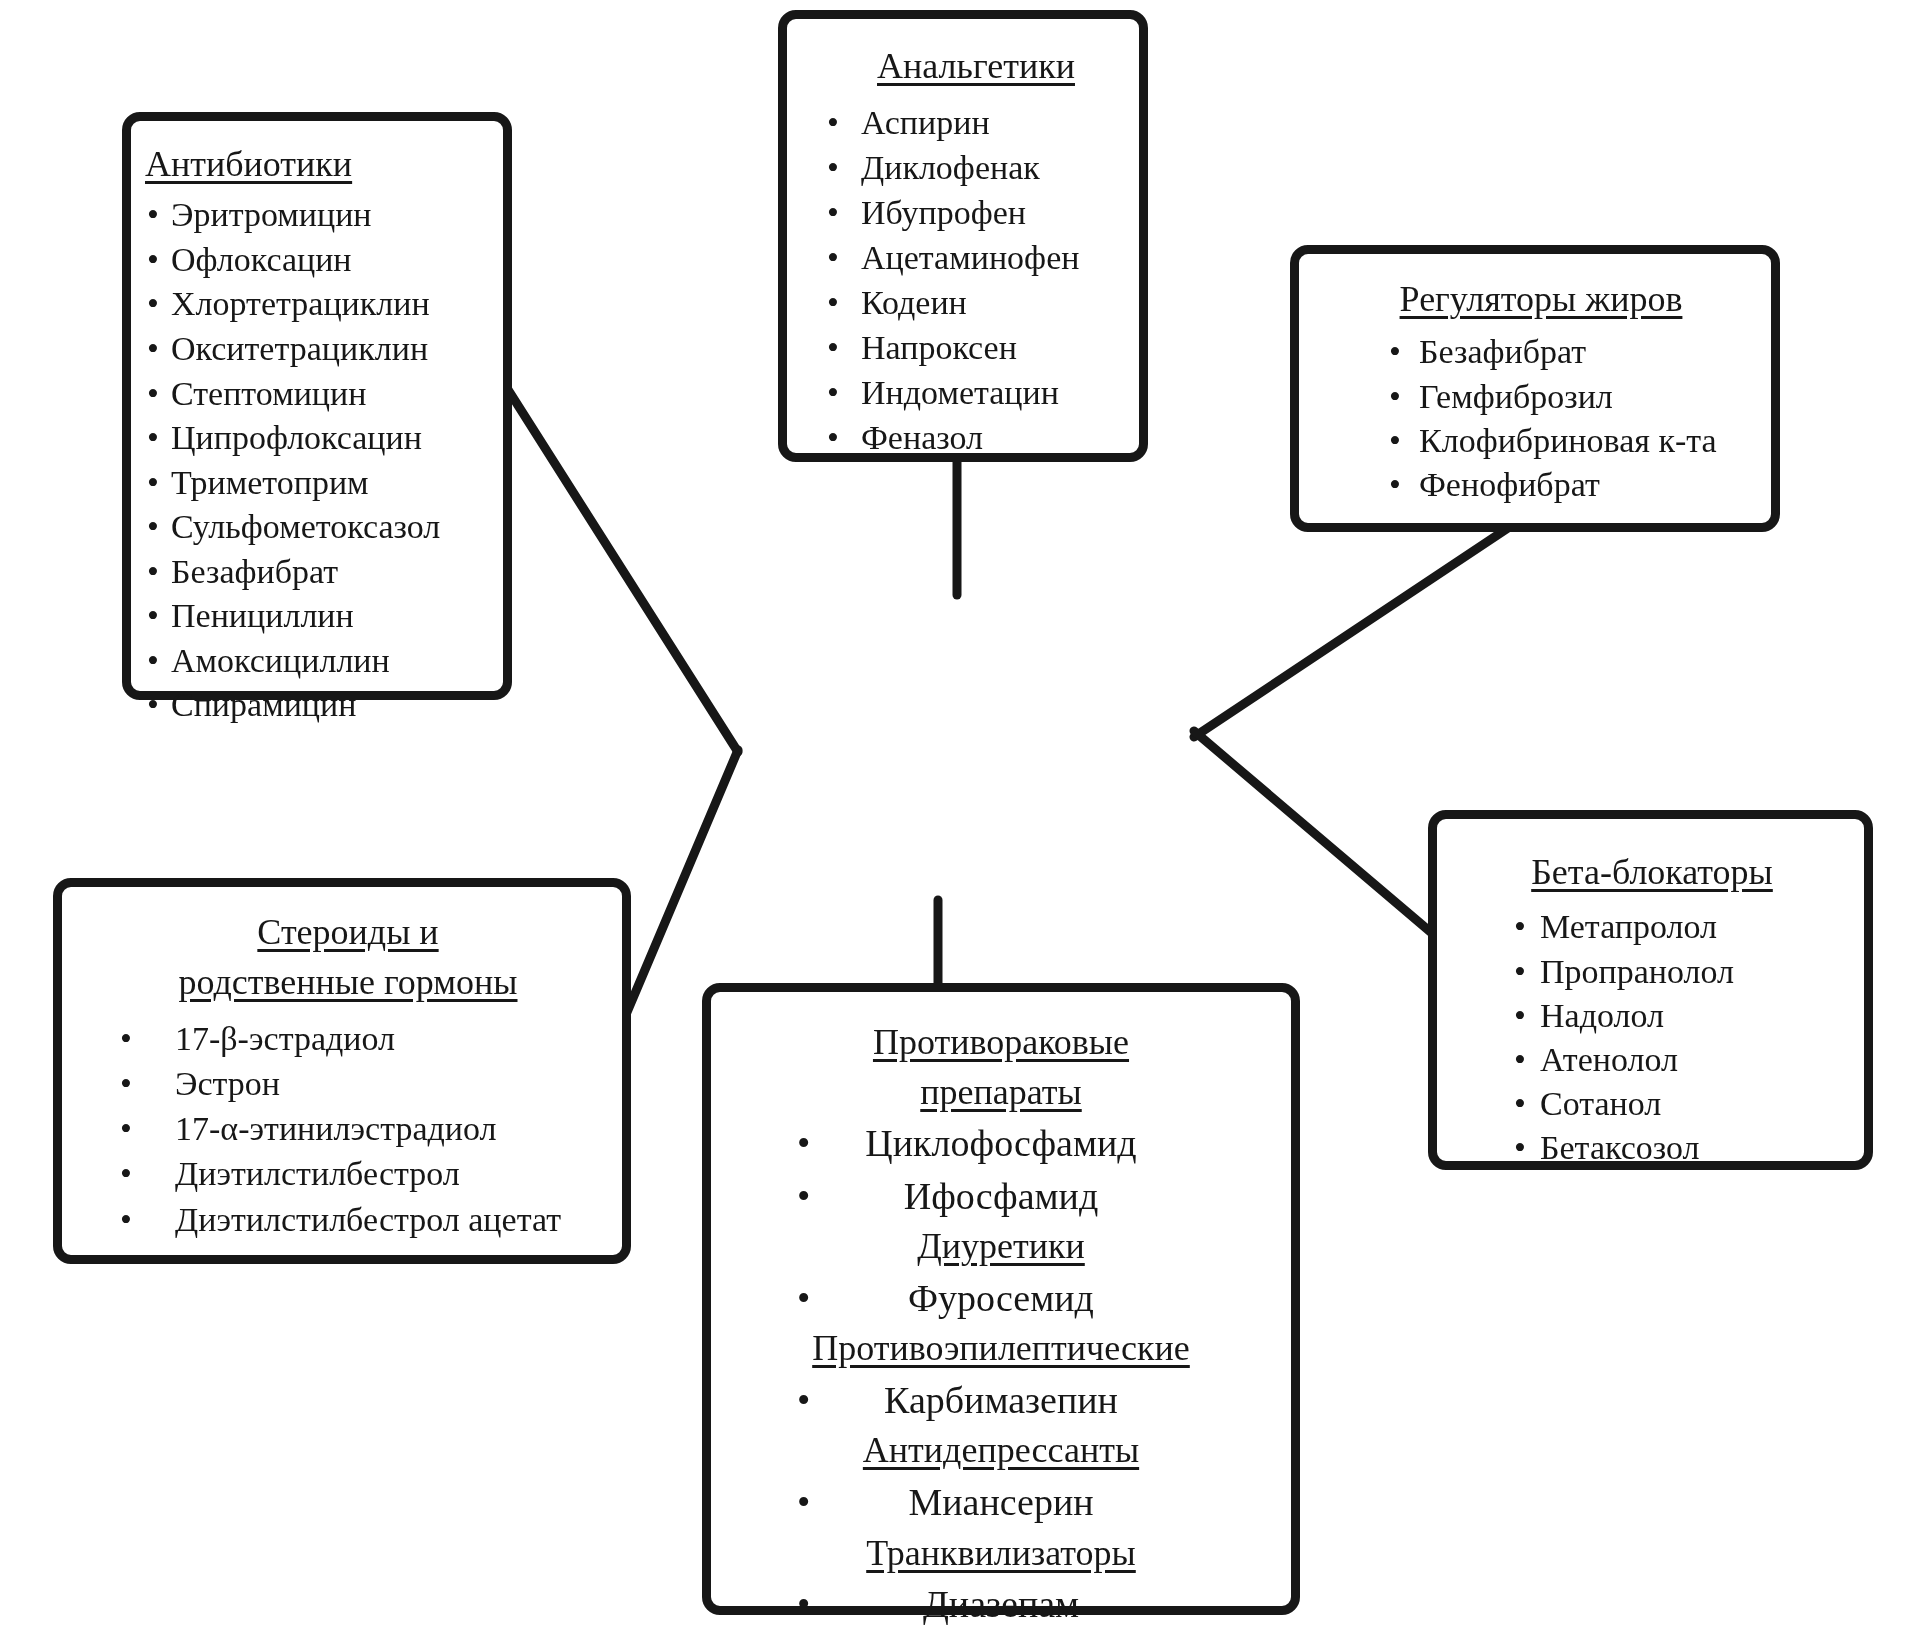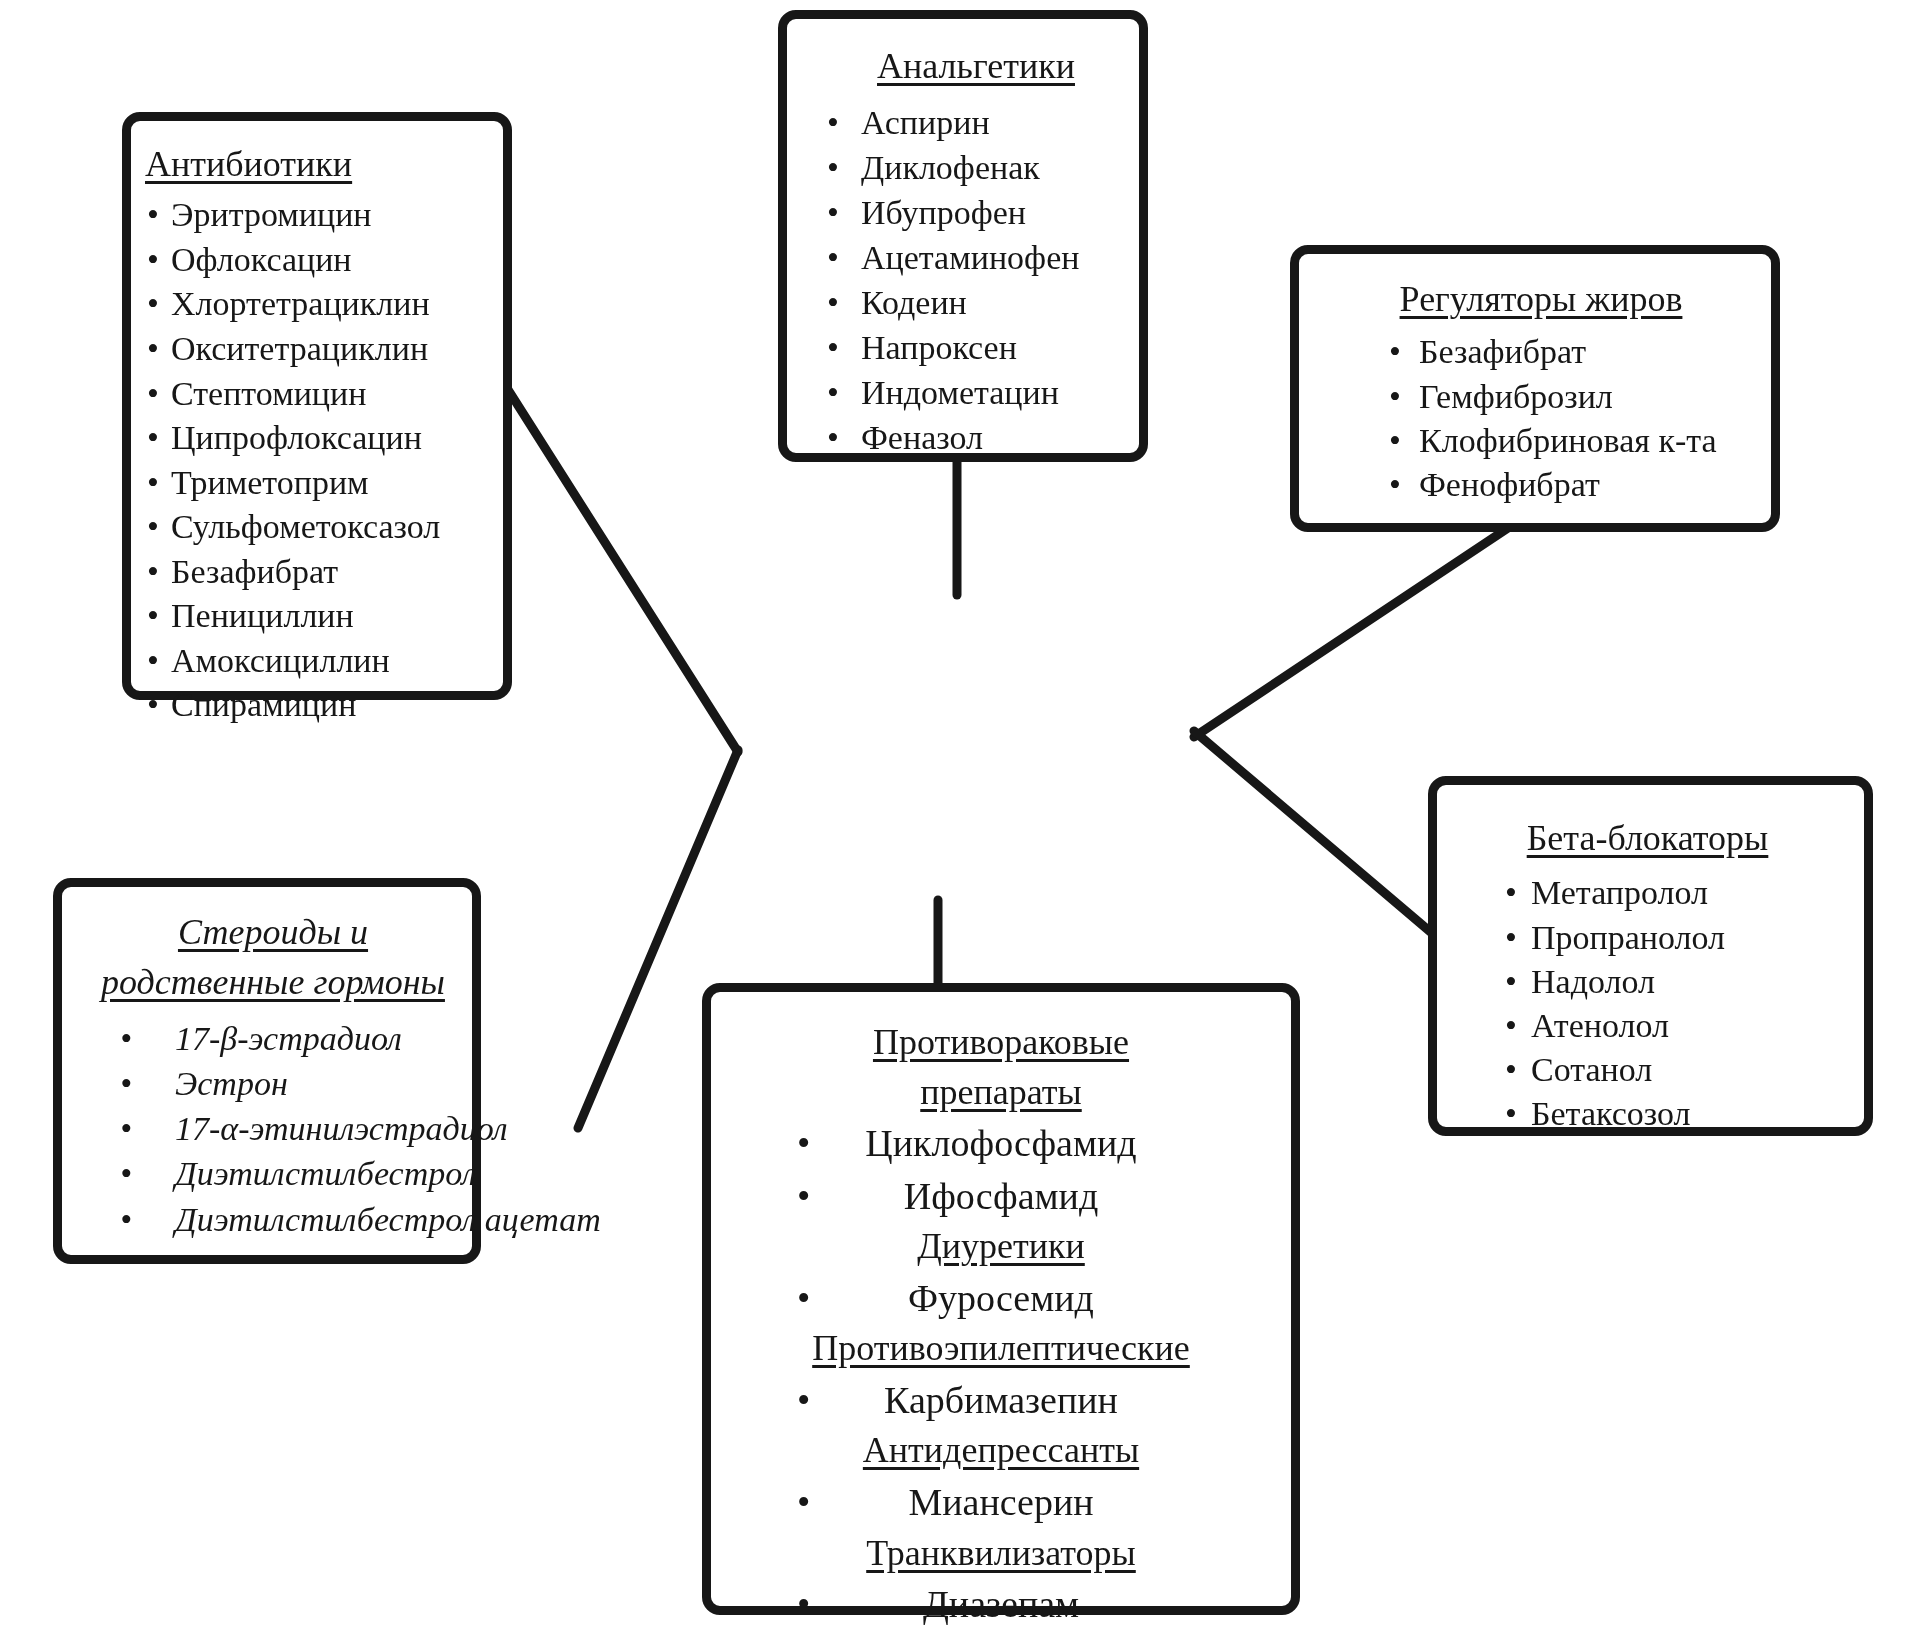--- a/index.html
+++ b/index.html
@@ -34,27 +34,27 @@
   #analgesics li.item { padding-left:42px; line-height:1.32; }
   #analgesics li.item::before { left:8px; }
 
   
   #fat-regulators { left:1290px; top:245px; width:490px; height:287px; padding:20px 8px 6px 20px; }
   #fat-regulators .title { margin-bottom:6px; }
   #fat-regulators li.item { padding-left:100px; line-height:1.3; }
   #fat-regulators li.item::before { left:70px; }
 
   
-  #beta-blockers { left:1428px; top:776px; width:445px; height:360px; padding:28px 6px 6px 0; }
+  #beta-blockers { left:1428px; top:810px; width:445px; height:360px; padding:28px 6px 6px 9px; }
   #beta-blockers .title { margin-bottom:8px; }
   #beta-blockers li.item { padding-left:94px; line-height:1.3; }
   #beta-blockers li.item::before { left:68px; }
 
   
-  #steroids { left:53px; top:878px; width:428px; height:386px; padding:20px 4px 13px 16px;font-style:italic; }
+  #steroids { left:53px; top:878px; width:578px; height:386px; padding:20px 4px 13px 16px; }
   #steroids .title { margin-bottom:8px; }
   #steroids li.item { padding-left:97px; line-height:1.33; }
   #steroids li.item::before { left:42px; }
 
   
   #misc { left:702px; top:983px; width:598px; height:632px; padding:26px 12px 6px 12px; }
   #misc .title { line-height:1.38; }
   .misc-item {
     position:relative; font-size:38px; line-height:1.38; text-align:center;
   }

